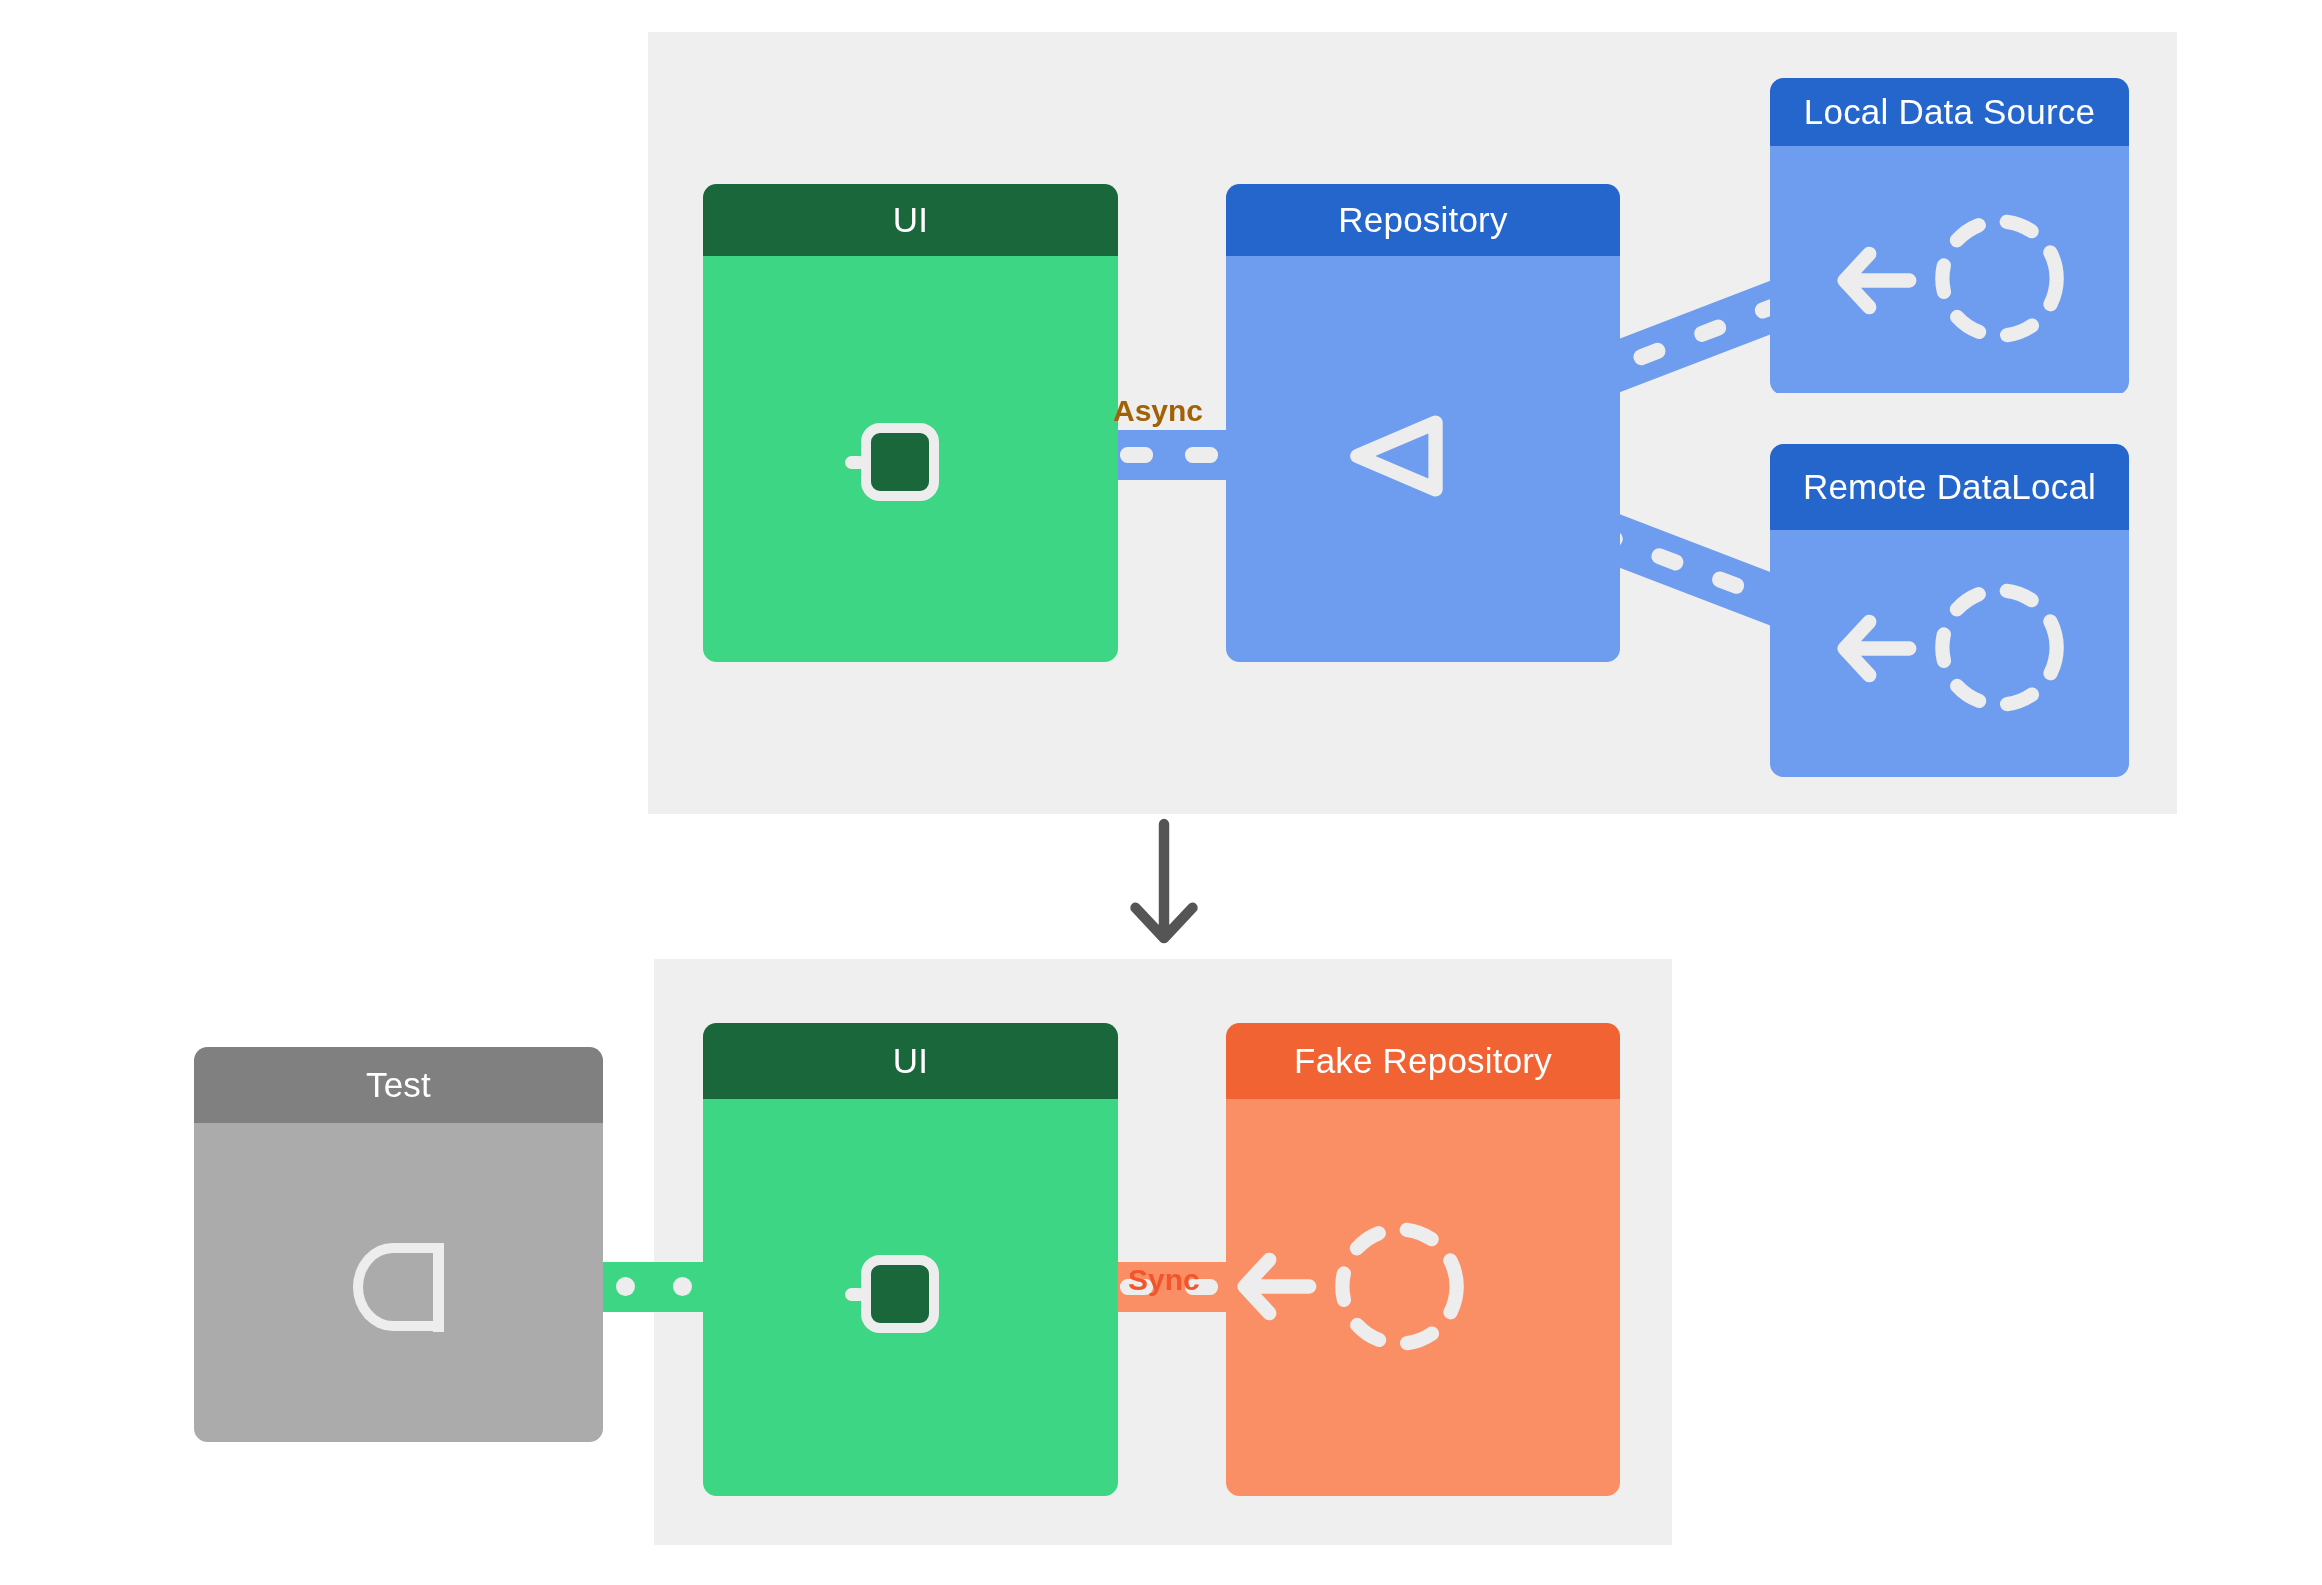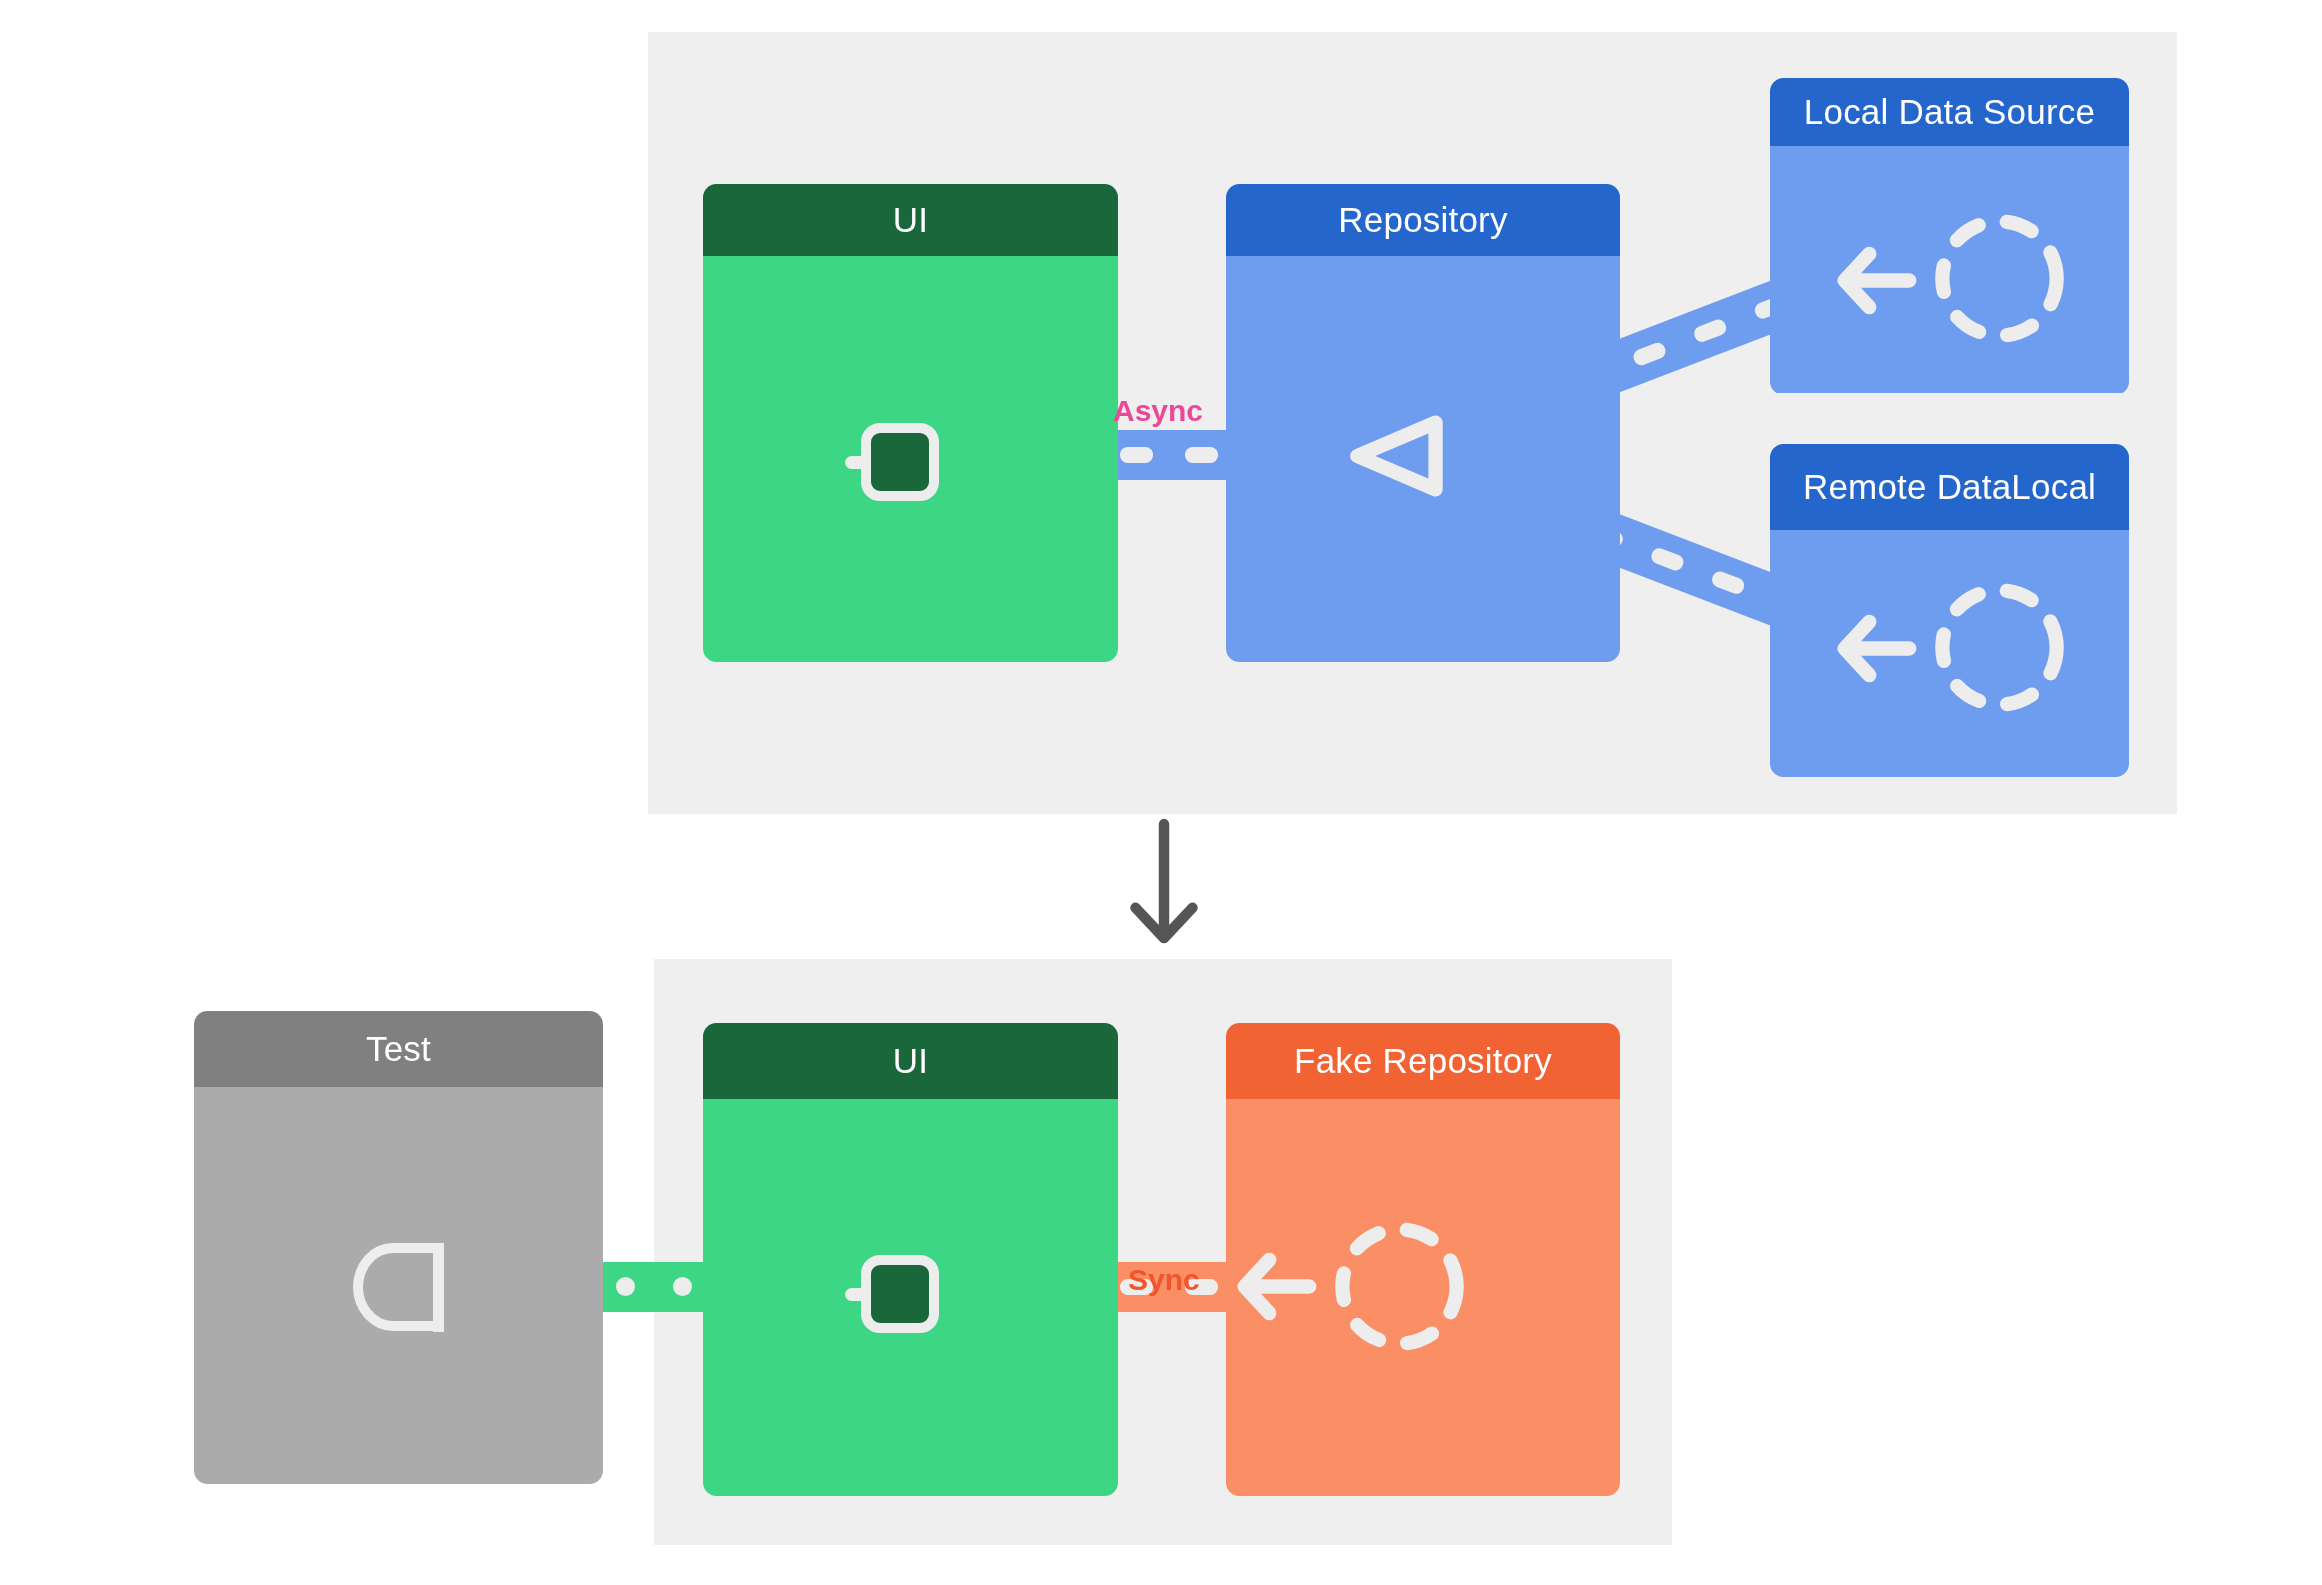--- a/index.html
+++ b/index.html
@@ -77,21 +77,21 @@
     height: 19px;
     border-radius: 9.6px;
   }
 
   .edge-label {
     position: absolute;
     font-size: 30px;
     font-weight: bold;
     white-space: nowrap;
   }
-  .label-async { color: #ec4899; }
+  .label-async { color: #a16207; }
   .label-sync  { color: #f2552b; }
 
   
   .plug {
     position: absolute;
     box-sizing: border-box;
     background: #1b673c;
     border: 10.5px solid #ededed;
     border-radius: 19px;
   }
@@ -242,21 +242,21 @@
         <i style="left: 19px; width: 32.5px;"></i>
         <i style="left: 84px; width: 32.5px;"></i>
         <i style="left: 149px; width: 32.5px;"></i>
         <i style="left: 214px; width: 32.5px;"></i>
         <i style="left: 279px; width: 32.5px;"></i>
         <i style="left: 344px; width: 32.5px;"></i>
         <i style="left: 409px; width: 32.5px;"></i>
       </div>
   </div>
 
-  <div class="node gray" style="left:194px; top:1011px; width:409px; height:473px;">
+  <div class="node gray" style="left:194px; top:1047px; width:409px; height:395px;">
     <div class="node-header" style="height:76px;">Test</div>
     <div class="node-body" style="height:397px;"></div>
   </div>
 
   <div class="socket" style="left:353px; top:1243px; width:80px; height:88px;"></div>
 
   <div class="node green" style="left:703px; top:1023px; width:415px; height:473px;">
     <div class="node-header" style="height:76px;">UI</div>
     <div class="node-body" style="height:397px;"></div>
   </div>

